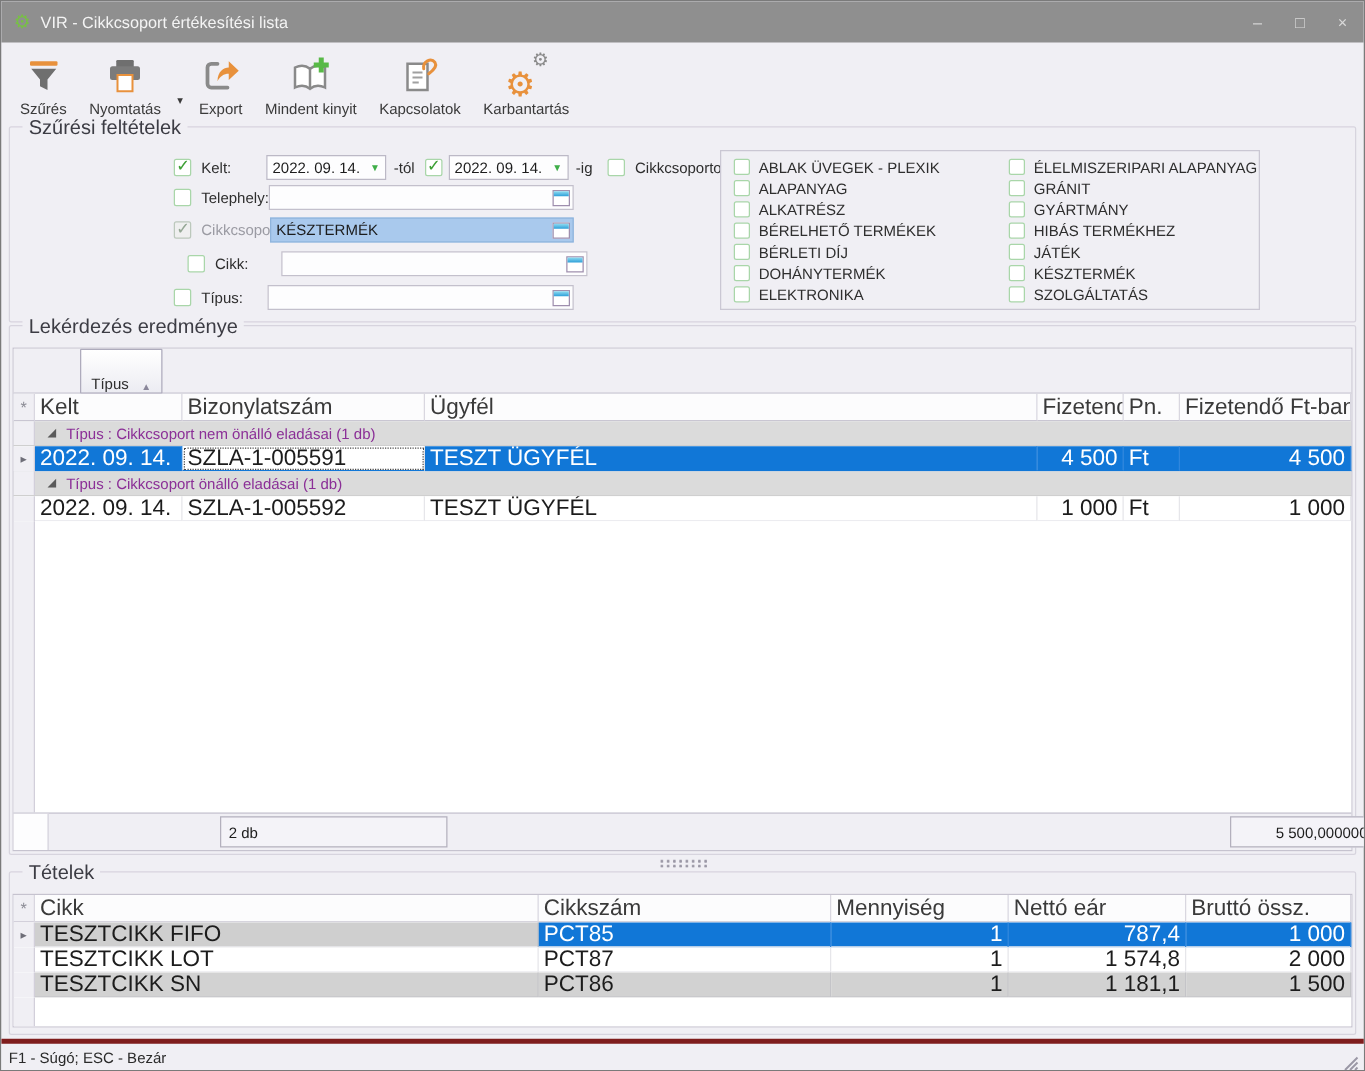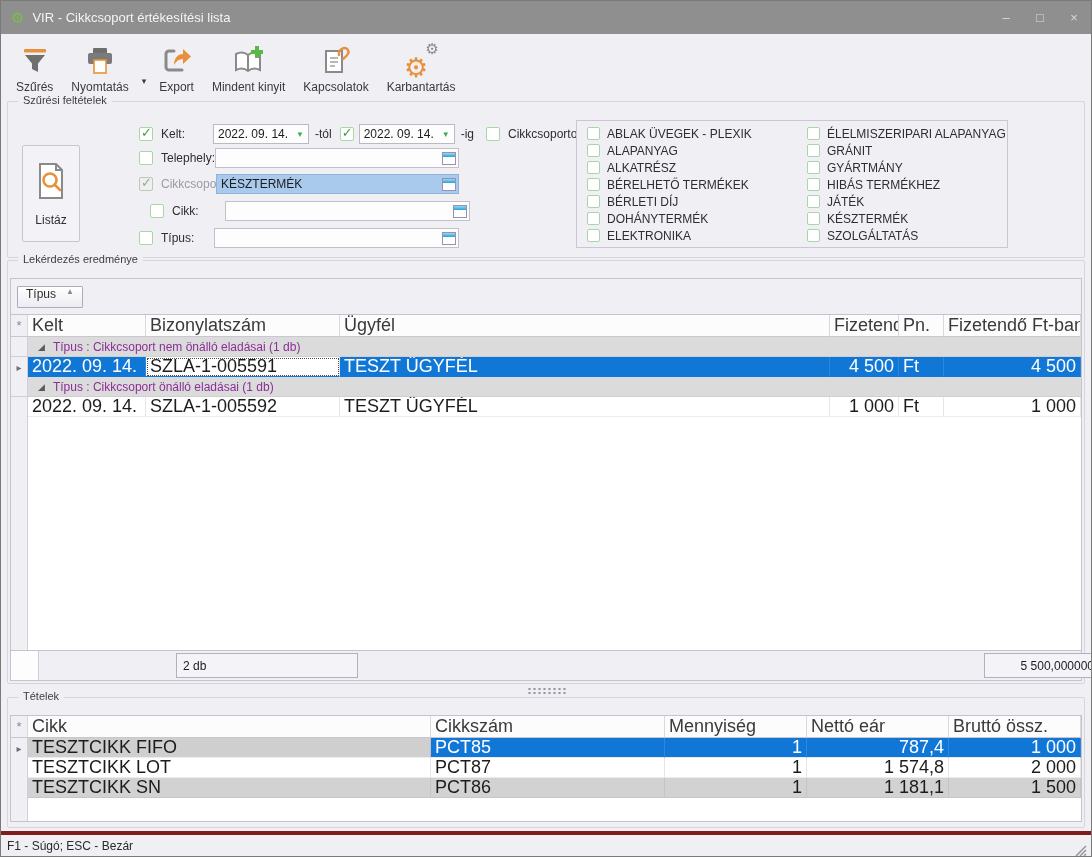--- a/index.html
+++ b/index.html
@@ -18,21 +18,21 @@
   .tool-btn{display:flex;flex-direction:column;align-items:center;justify-content:flex-end;height:58px;padding:2px 9px;border-radius:2px;}
   .tool-icon{height:36px;display:flex;align-items:center;justify-content:center;position:relative;}
   .tool-label{font-size:12px;color:#3a3a3a;margin-top:1px;white-space:nowrap;}
   .drop-arrow{align-self:center;font-size:9px;color:#3a3a3a;padding:0 4px;margin-top:22px;}
   .gearwrap{position:relative;width:34px;height:34px;}
   .gear-big{position:absolute;left:0;bottom:-4px;font-size:27px;color:#e8913c;line-height:1;}
   .gear-small{position:absolute;right:-1px;top:-3px;font-size:15px;color:#8a8a8a;line-height:1;}
 
   
   .groupbox{position:absolute;border:1px solid #d7d4de;border-radius:2px;}
-  .gb-legend{position:absolute;top:-8px;left:10px;background:#f0eff4;padding:0 5px;font-size:11px;color:#3c3c44;}
+  .gb-legend{position:absolute;top:-8px;left:10px;background:#f0eff4;padding:0 5px;font-size:16px;color:#3c3c44;}
 
   
   #filterbox{left:6px;top:100px;width:1078px;height:157px;}
   .listaz-btn{position:absolute;left:14px;top:43px;width:58px;height:97px;background:#f3f2f7;border:1px solid #c9c6d3;border-radius:2px;display:flex;flex-direction:column;align-items:center;justify-content:center;gap:8px;}
   .listaz-label{font-size:12px;color:#2e2e2e;}
   .f-row{position:absolute;height:20px;display:flex;align-items:center;}
   .cb{width:14px;height:14px;border:1px solid #a9d6a9;background:#fff;border-radius:2px;position:relative;flex:none;}
   .cb.checked::after{content:"✓";position:absolute;left:1px;top:-3px;font-size:13px;color:#3da035;font-weight:bold;}
   .cb.checked.disabled{background:#efefef;border-color:#bcc8bc;}
   .cb.checked.disabled::after{color:#95a795;}
@@ -49,21 +49,21 @@
   .cg-col{position:absolute;top:4px;display:flex;flex-direction:column;}
   .cg-item{display:flex;align-items:center;height:17px;}
   .cg-item .cb{width:13px;height:13px;}
   .cg-item .cg-label{font-size:12px;color:#2e2e2e;margin-left:7px;white-space:nowrap;}
 
   
   #resultbox{left:6px;top:259px;width:1078px;height:424px;}
   .grid{position:absolute;left:2px;top:17px;width:1072px;border:1px solid #c6c3cf;background:#fff;display:flex;flex-direction:column;}
   #grid1{height:403px;}
   .grouppanel{height:36px;background:#f0eff4;border-bottom:1px solid #c6c3cf;display:flex;align-items:center;padding-left:6px;}
-  .gp-chip{height:22px;border:1px solid #aeabbc;background:linear-gradient(#ffffff,#ececf2);display:flex;align-items:flex-start;padding:0 8px;font-size:12px;color:#2e2e2e;border-radius:1px;}
+  .gp-chip{height:36px;border:1px solid #aeabbc;background:linear-gradient(#ffffff,#ececf2);display:flex;align-items:flex-end;padding:0 8px;font-size:12px;color:#2e2e2e;border-radius:1px;margin-left:47px;}
   .gp-chip .sort{margin-left:10px;font-size:8px;color:#8a879a;}
   .grow{display:flex;flex:none;}
   .ghead{height:22px;background:#fcfcfd;}
   .ghead .gc{border-right:1px solid #d9d7e0;border-bottom:1px solid #c9c6d2;color:#3a3a3a;}
   .gc{display:flex;align-items:center;padding:0 4px;font-size:18px;color:#1c1c1c;overflow:hidden;white-space:nowrap;}
   .gc.r{justify-content:flex-end;}
   .ind{flex:none;width:17px;background:#f0eff4;border-right:1px solid #d2cfda;display:flex;align-items:center;justify-content:center;color:#6e6e78;font-size:10px;padding:0;}
   .ghead .ind{background:#f0eff4;color:#8a8a94;font-size:13px;}
   .g1 .c1{width:118px;flex:none;}
   .g1 .c2{width:194px;flex:none;}
@@ -184,31 +184,20 @@
             <span class="gear-small">⚙</span>
           </span>
       </span>
       <span class="tool-label">Karbantartás</span>
     </div>
   </div>
 
   <div class="groupbox" id="filterbox">
     <span class="gb-legend">Szűrési feltételek</span>
 
-    <div class="listaz-btn">
-      <span>
-        <svg width="36" height="40" viewBox="0 0 36 40">
-            <path d="M7 3 H23 L29 9 V37 H7 Z" fill="#fff" stroke="#8a8a8a" stroke-width="2"></path>
-            <path d="M23 3 L23 9 L29 9" fill="none" stroke="#8a8a8a" stroke-width="2"></path>
-            <circle cx="17" cy="19" r="6.5" fill="none" stroke="#e8913c" stroke-width="2.6"></circle>
-            <line x1="21.5" y1="23.5" x2="27" y2="29" stroke="#e8913c" stroke-width="2.6" stroke-linecap="round"></line>
-          </svg>
-      </span>
-      <span class="listaz-label">Listáz</span>
-    </div>
 
     <div class="f-row" style="left:131px;top:22px;width:460px;">
       <span class="cb checked"></span>
       <span class="f-label" style="width:52px;">Kelt:</span>
       <span class="combo" style="width:96px;">
         <span>2022. 09. 14.</span>
           <span class="caret">▼</span>
       </span>
       <span class="f-label" style="margin-left:6px;">-tól</span>
       <span class="cb checked" style="margin-left:8px;"></span>

